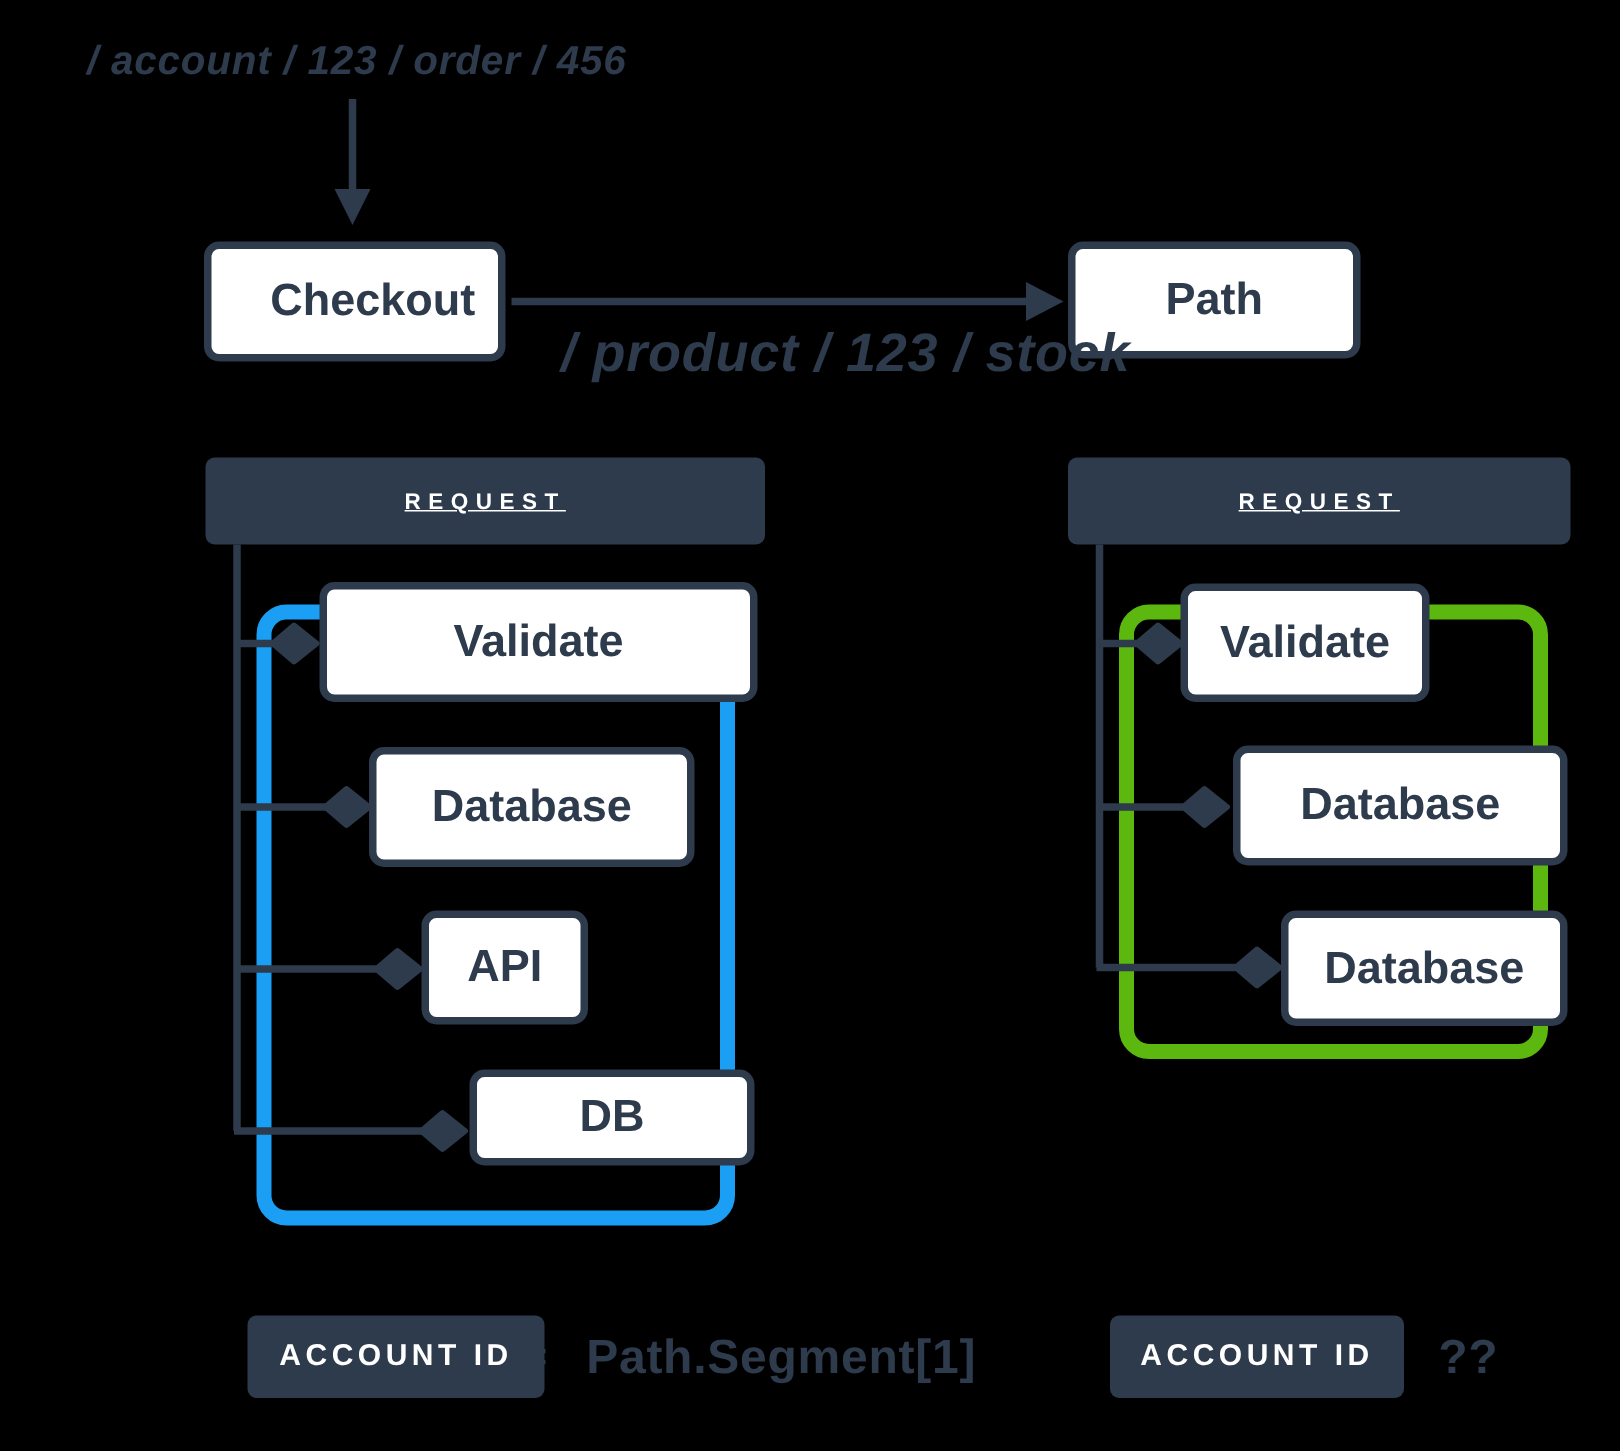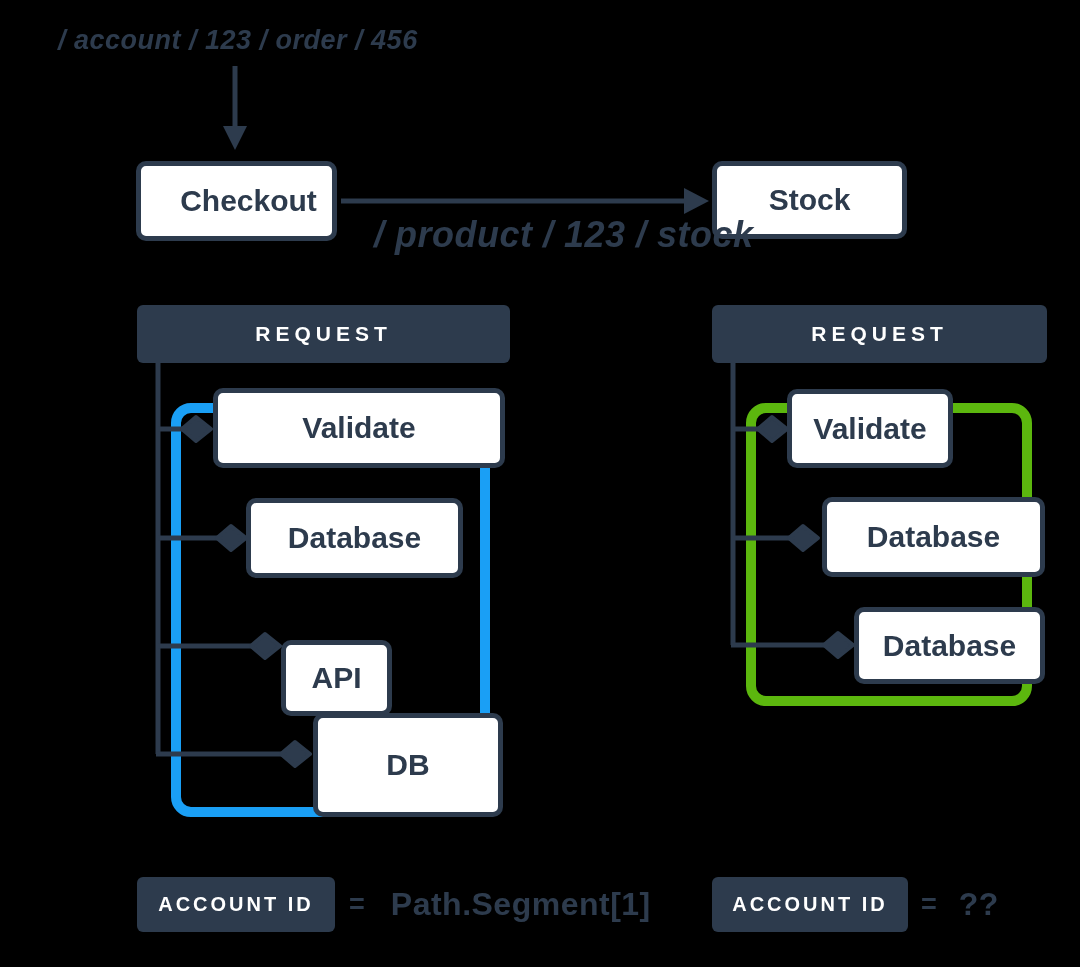--- a/index.html
+++ b/index.html
@@ -29,22 +29,22 @@
   .node{
     position:absolute;background:var(--node_fill);border:5px solid var(--slate);
     border-radius:10px;display:flex;align-items:center;justify-content:center;
     color:var(--slate);font-weight:700;font-size:30px;z-index:3;white-space:nowrap;
   }
   .bar{
     position:absolute;background:var(--slate);border-radius:6px;
     display:flex;align-items:center;justify-content:center;
     color:var(--label_text);font-weight:700;z-index:3;white-space:nowrap;
   }
-  .bar-request{font-size:21px;letter-spacing:5px;}
-  .bar-badge{font-size:20px;letter-spacing:3px;}
+  .bar-request{font-size:15px;letter-spacing:5px;text-decoration:underline;}
+  .bar-badge{font-size:20px;letter-spacing:3px;margin-left:28px;}
   .value-row{
     position:absolute;display:flex;align-items:center;z-index:3;height:55px;
     color:var(--slate);font-weight:700;white-space:nowrap;
   }
   .equals{font-size:27px;margin-right:26px;}
   .value{font-size:32px;letter-spacing:.5px;}
 </style>
 </head>
 <body>
 
@@ -80,31 +80,31 @@
       <polygon class="diamond" points="758,429 772,417 787,429 772,441"></polygon>
       <polygon class="diamond" points="789,538 803,526 818,538 803,550"></polygon>
       <polygon class="diamond" points="824,645 838,633 853,645 838,657"></polygon>
     </g>
   </svg>
 
   <div class="trace trace-blue" style="left:171px;top:403px;width:319px;height:414px;"></div>
   <div class="trace trace-green" style="left:746px;top:403px;width:286px;height:303px;"></div>
 
   <div class="node" style="left:136px;top:161px;width:201px;height:80px;padding-left:24px;">Checkout</div>
-  <div class="node" style="left:712px;top:161px;width:195px;height:78px;">Stock</div>
+  <div class="node" style="left:712px;top:161px;width:195px;height:78px;">Path</div>
 
   <div class="abs path-text" style="left:374px;top:214px;width:300px;text-align:center;font-size:36px;">/ product / 123 / stock</div>
 
   <div class="bar bar-request" style="left:137px;top:305px;width:373px;height:58px;">REQUEST</div>
   <div class="bar bar-request" style="left:712px;top:305px;width:335px;height:58px;">REQUEST</div>
 
   <div class="node" style="left:213px;top:388px;width:292px;height:80px;">Validate</div>
   <div class="node" style="left:246px;top:498px;width:217px;height:80px;">Database</div>
-  <div class="node" style="left:281px;top:607px;width:111px;height:76px;margin-top:33px;">API</div>
-  <div class="node" style="left:313px;top:713px;width:190px;height:104px;">DB</div>
+  <div class="node" style="left:281px;top:607px;width:111px;height:76px;">API</div>
+  <div class="node" style="left:313px;top:713px;width:190px;height:64px;">DB</div>
 
   <div class="node" style="left:787px;top:389px;width:166px;height:79px;">Validate</div>
   <div class="node" style="left:822px;top:497px;width:223px;height:80px;">Database</div>
   <div class="node" style="left:854px;top:607px;width:191px;height:77px;">Database</div>
 
   <div class="bar bar-badge" style="left:137px;top:877px;width:198px;height:55px;">ACCOUNT ID</div>
   <div class="value-row" style="left:349px;top:877px;">
     <span class="equals">=</span>
     <span class="value">Path.Segment[1]</span>
   </div>

